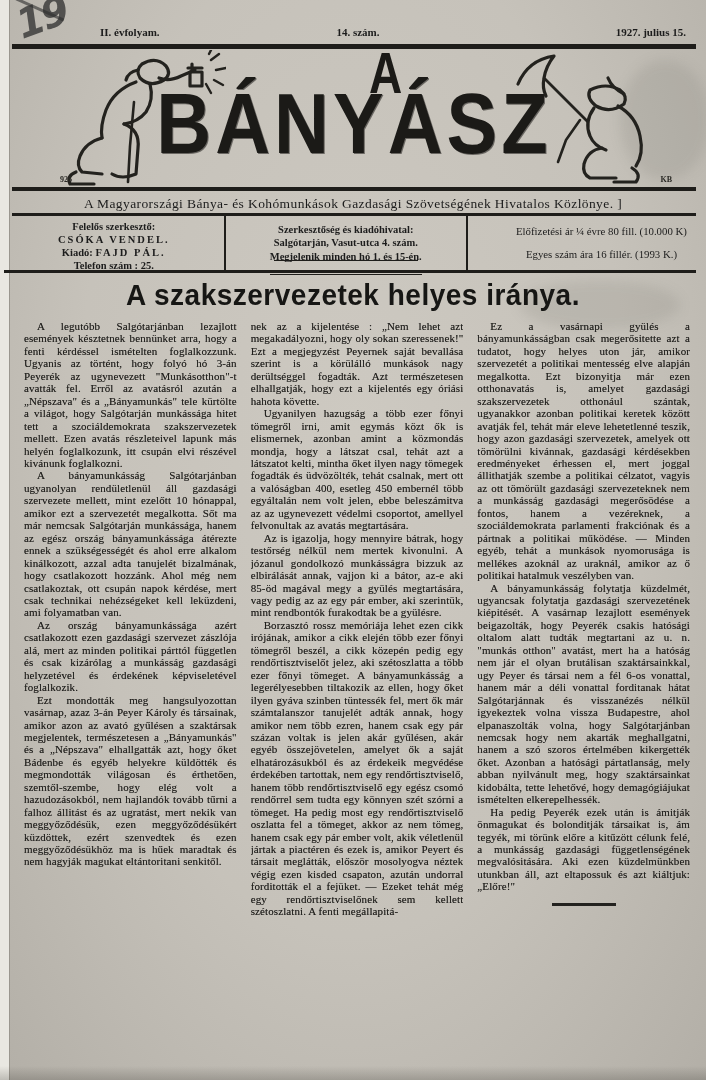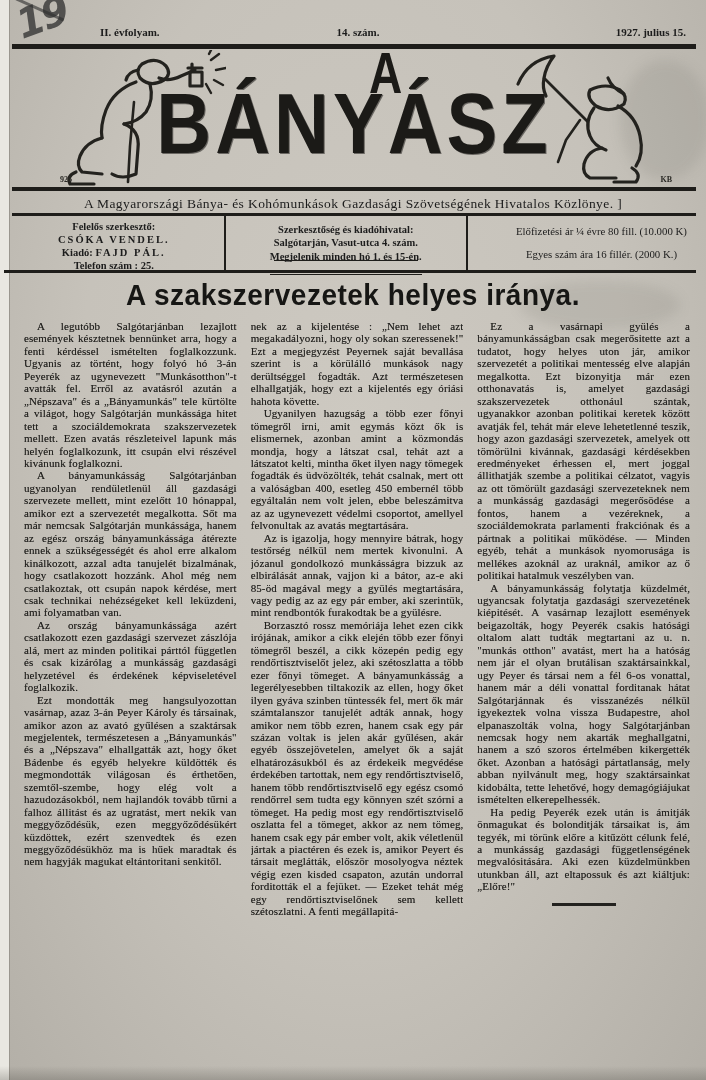--- a/index.html
+++ b/index.html
@@ -171,21 +171,21 @@
       <div class="b"><span>Kiadó: </span><span class="sp">FAJD PÁL.</span></div>
       <div class="b">Telefon szám : 25.</div>
     </div>
     <div class="ibox w2">
       <div class="b">Szerkesztőség és kiadóhivatal:</div>
       <div><span class="b ul">Salgótarján, Vasut-utca 4. szám.</span></div>
       <div><span class="b ul">Megjelenik minden hó 1. és 15-én.</span></div>
     </div>
     <div class="ibox w3">
       <div>Előfizetési ár ¼ évre 80 fill. (10.000 K)</div>
-      <div>Egyes szám ára 16 fillér. (2000 K.)</div>
+      <div>Egyes szám ára 16 fillér. (1993 K.)</div>
     </div>
   </div>
 
   <div class="headline">A szakszervezetek helyes iránya.</div>
 
   <div class="columns">
     <div class="col">
         <p class="indent">A legutóbb Salgótarjánban lezajlott események késztetnek bennünket arra, hogy a fenti kérdéssel ismételten foglalkozzunk. Ugyanis az történt, hogy folyó hó 3-án Peyerék az ugynevezett "Munkásotthon"-t avatták fel. Erről az avatásról azután a „Népszava" és a „Bányamunkás" tele kürtölte a világot, hogy Salgótarján munkássága hitet tett a szociáldemokrata szakszervezetek mellett. Ezen avatás részleteivel lapunk más helyén foglalkozunk, itt csupán elvi részével kivánunk foglalkozni.</p>
         <p class="indent">A bányamunkásság Salgótarjánban ugyanolyan rendületlenül áll gazdasági szervezete mellett, mint ezelőtt 10 hónappal, amikor ezt a szervezetét megalkotta. Sőt ma már nemcsak Salgótarján munkássága, hanem az egész ország bányamunkássága átérezte ennek a szükségességét és ahol erre alkalom kinálkozott, azzal adta tanujelét bizalmának, hogy csatlakozott hozzánk. Ahol még nem csatlakoztak, ott csupán napok kérdése, mert csak technikai nehézségeket kell leküzdeni, ami folyamatban van.</p>
         <p class="indent">Az ország bányamunkássága azért csatlakozott ezen gazdasági szervezet zászlója alá, mert az minden politikai párttól független és csak kizárólag a munkásság gazdasági helyzetével és érdekének képviseletével foglalkozik.</p>

